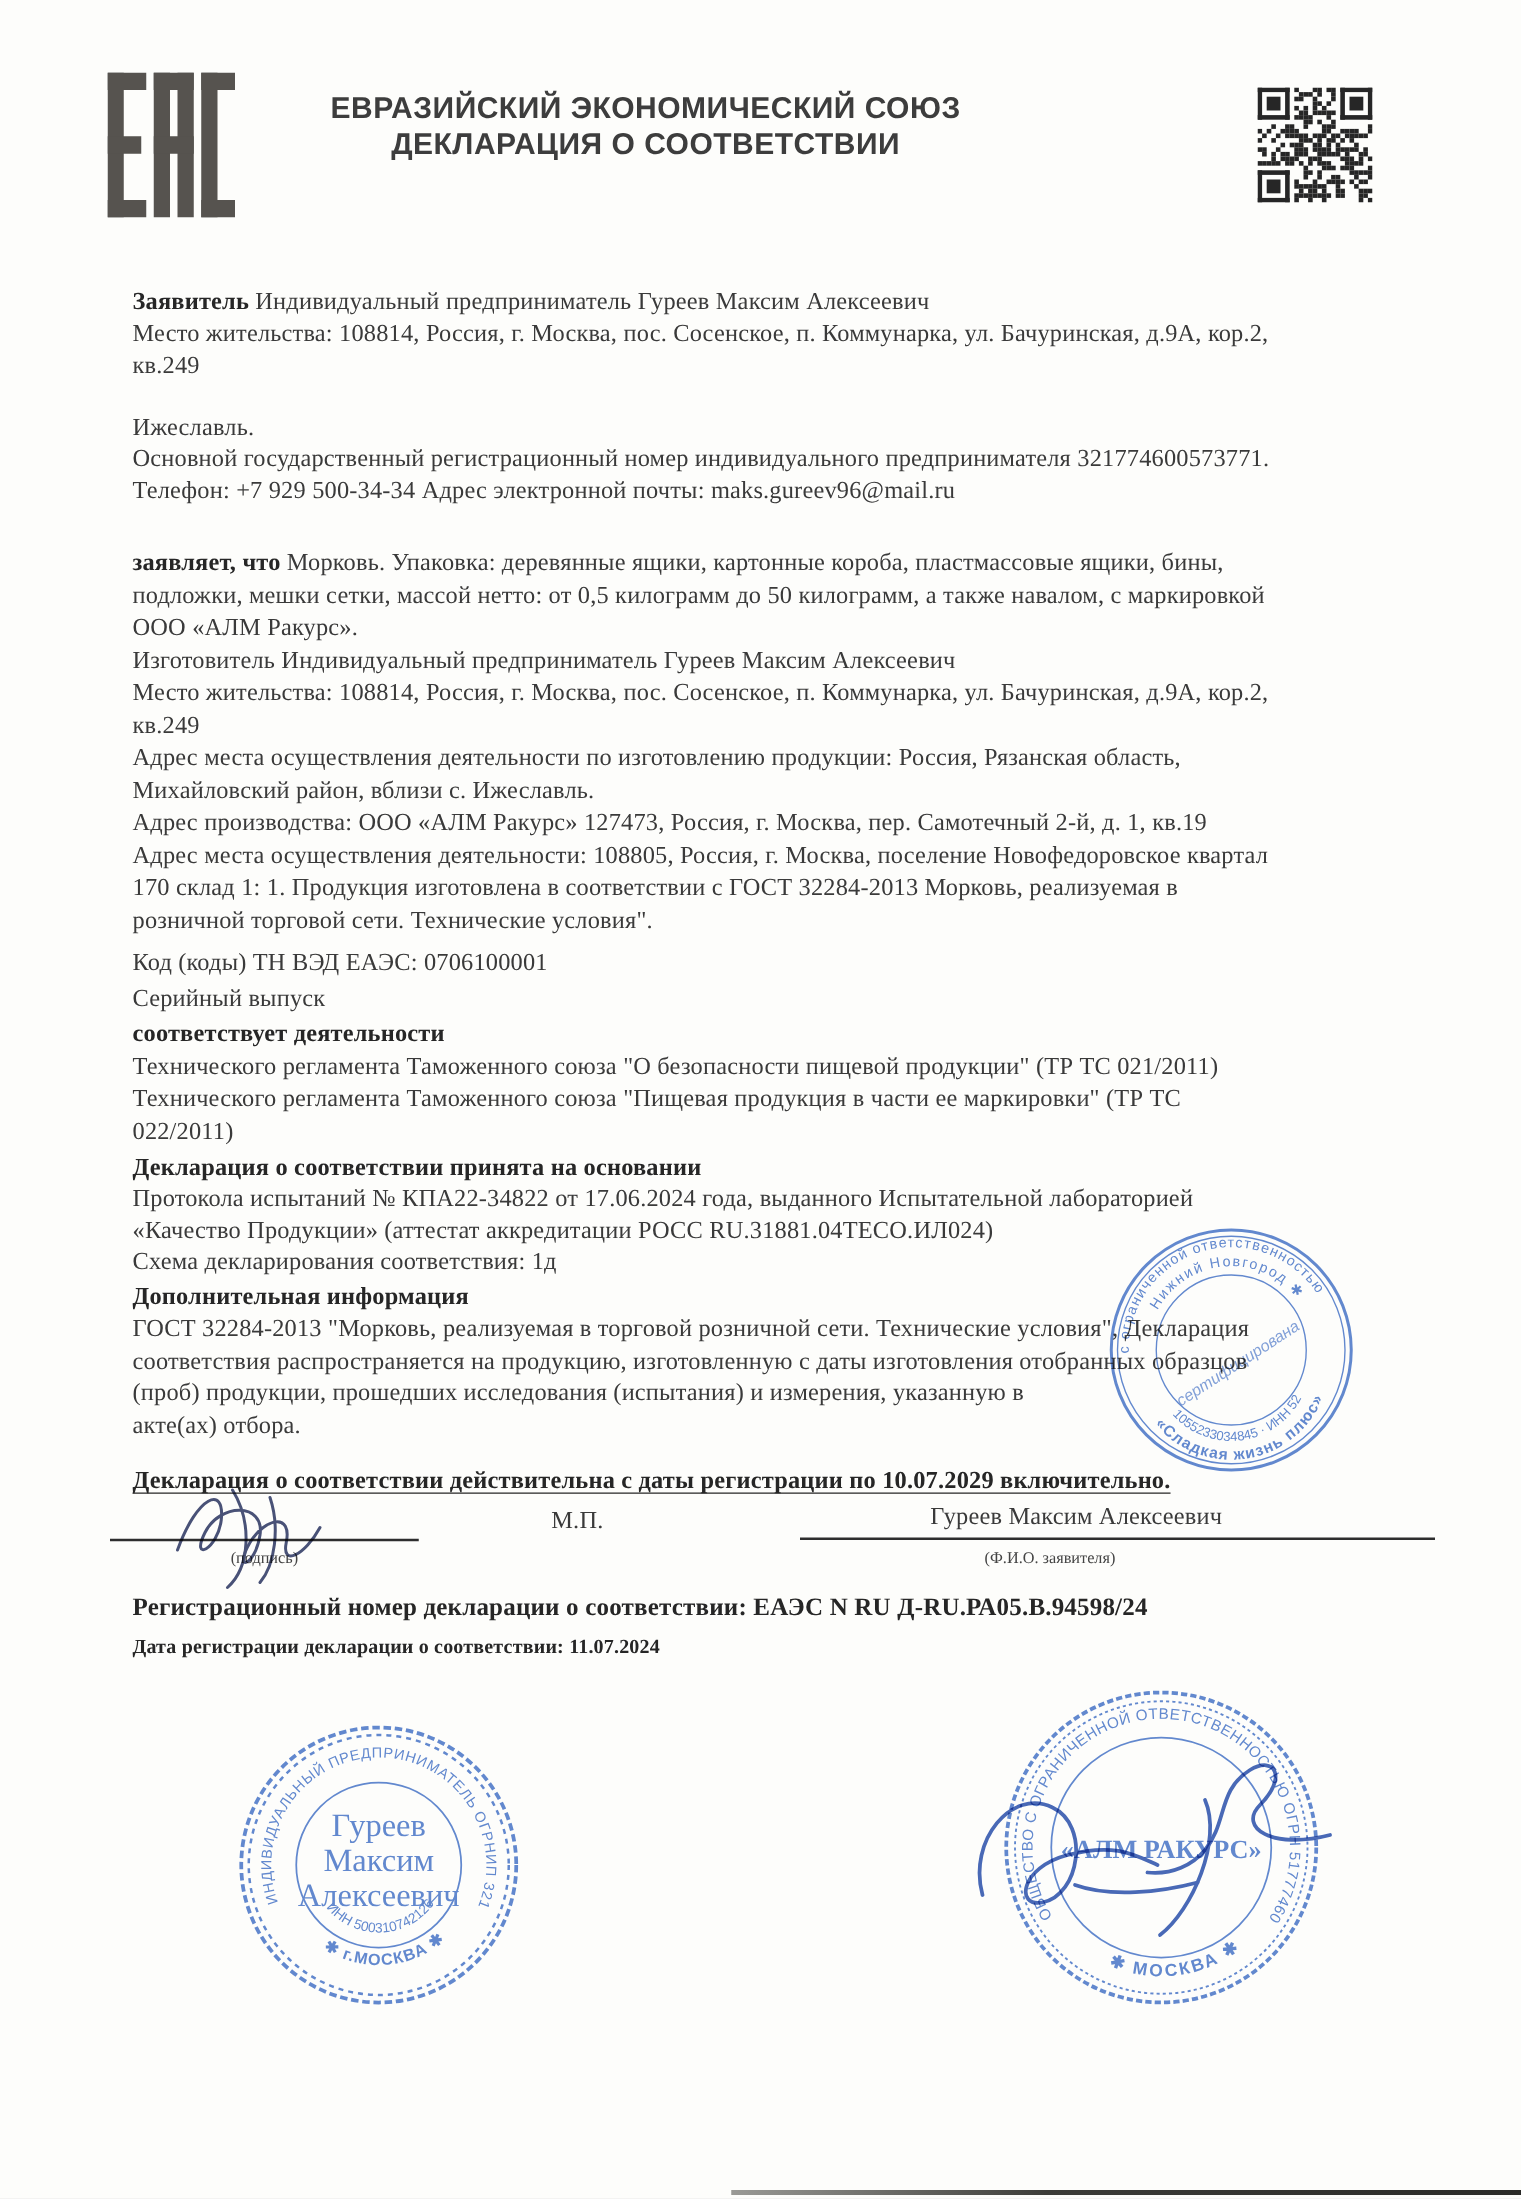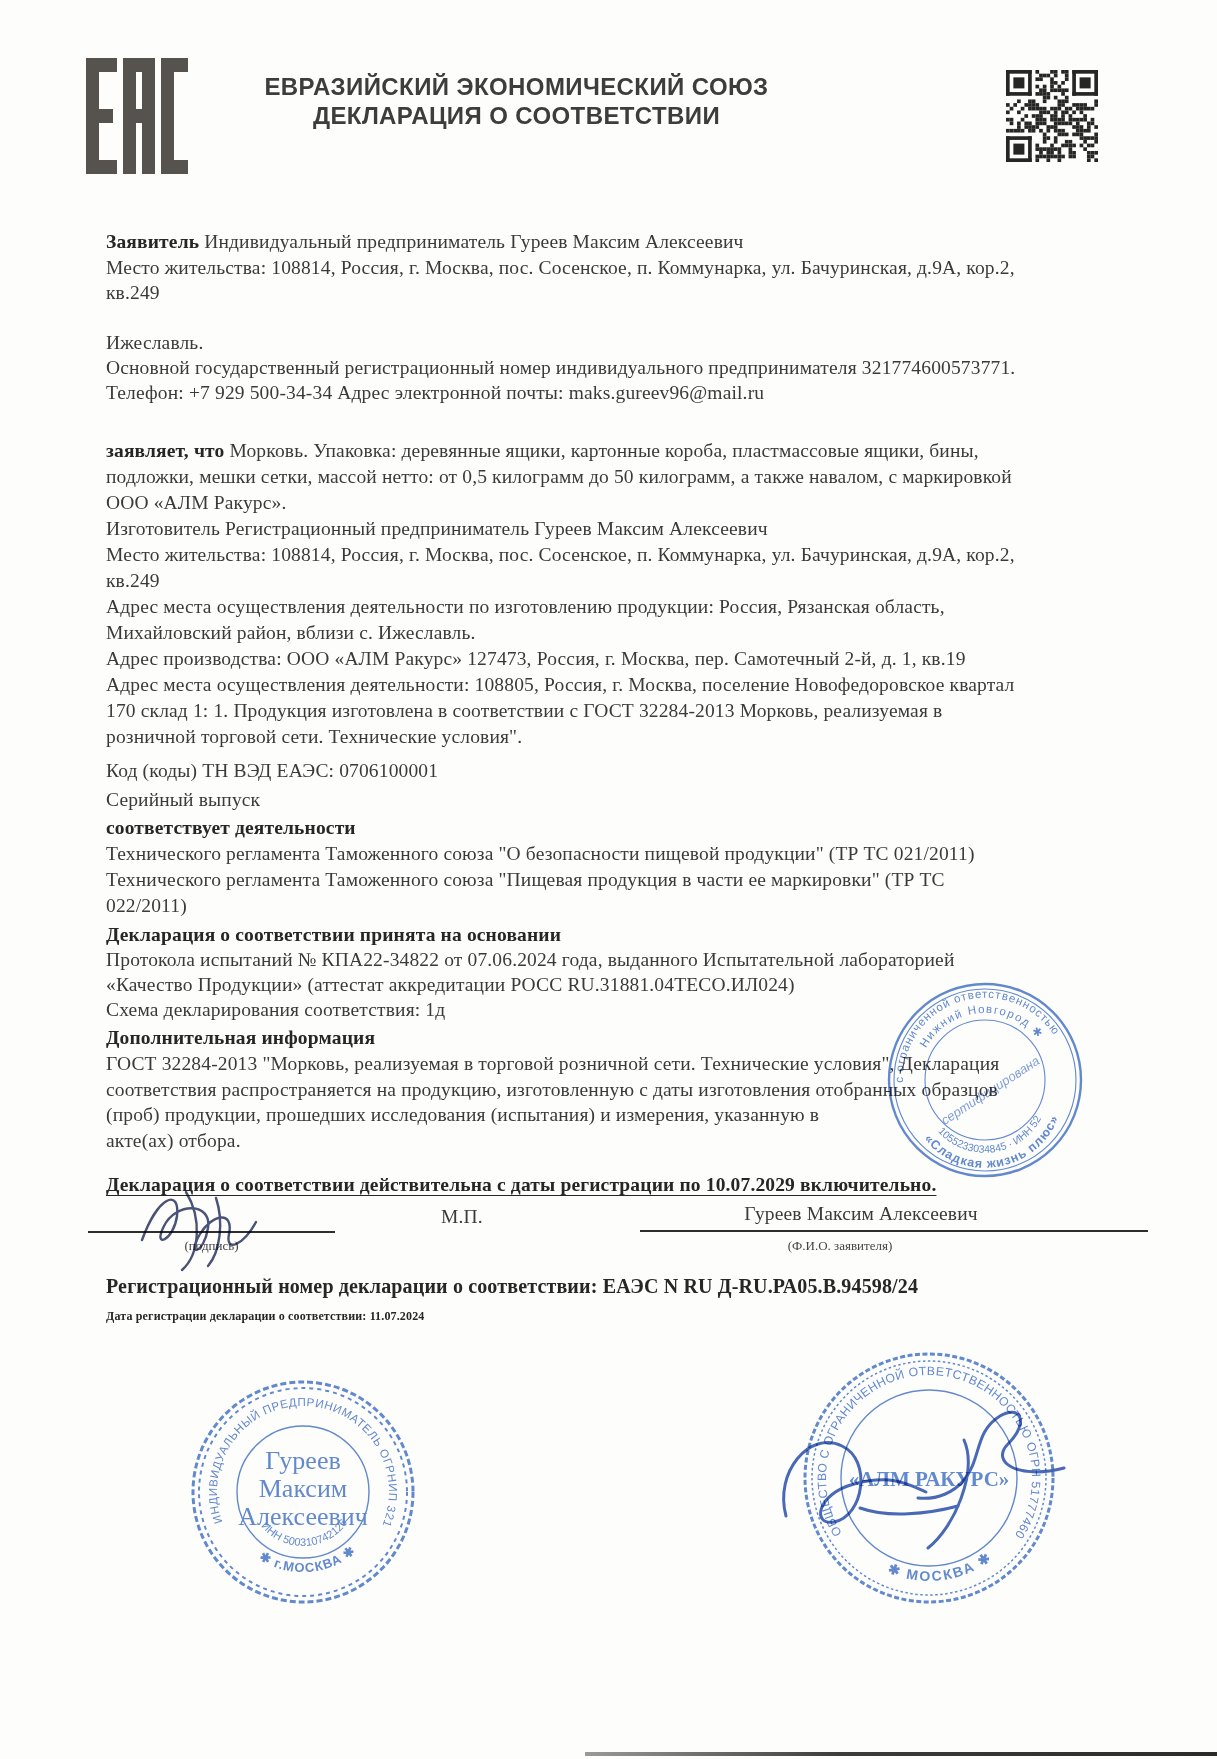--- a/index.html
+++ b/index.html
@@ -289,40 +289,40 @@
   <div class="ln" style="top:231px"><span class="b">Заявитель</span><span> Индивидуальный предприниматель Гуреев Максим Алексеевич</span></div>
   <div class="ln" style="top:257px">Место жительства: 108814, Россия, г. Москва, пос. Сосенское, п. Коммунарка, ул. Бачуринская, д.9А, кор.2,</div>
   <div class="ln" style="top:282px">кв.249</div>
   <div class="ln" style="top:332px">Ижеславль.</div>
   <div class="ln" style="top:357px">Основной государственный регистрационный номер индивидуального предпринимателя 321774600573771.</div>
   <div class="ln" style="top:382px">Телефон: +7 929 500-34-34 Адрес электронной почты: maks.gureev96@mail.ru</div>
 
   <div class="ln" style="top:440px"><span class="b">заявляет, что</span><span> Морковь. Упаковка: деревянные ящики, картонные короба, пластмассовые ящики, бины,</span></div>
   <div class="ln" style="top:466px">подложки, мешки сетки, массой нетто: от 0,5 килограмм до 50 килограмм, а также навалом, с маркировкой</div>
   <div class="ln" style="top:492px">ООО «АЛМ Ракурс».</div>
-  <div class="ln" style="top:518px">Изготовитель Регистрационный предприниматель Гуреев Максим Алексеевич</div>
+  <div class="ln" style="top:518px">Изготовитель Индивидуальный предприниматель Гуреев Максим Алексеевич</div>
   <div class="ln" style="top:544px">Место жительства: 108814, Россия, г. Москва, пос. Сосенское, п. Коммунарка, ул. Бачуринская, д.9А, кор.2,</div>
   <div class="ln" style="top:570px">кв.249</div>
   <div class="ln" style="top:596px">Адрес места осуществления деятельности по изготовлению продукции: Россия, Рязанская область,</div>
   <div class="ln" style="top:622px">Михайловский район, вблизи с. Ижеславль.</div>
   <div class="ln" style="top:648px">Адрес производства: ООО «АЛМ Ракурс» 127473, Россия, г. Москва, пер. Самотечный 2-й, д. 1, кв.19</div>
   <div class="ln" style="top:674px">Адрес места осуществления деятельности: 108805, Россия, г. Москва, поселение Новофедоровское квартал</div>
   <div class="ln" style="top:700px">170 склад 1: 1. Продукция изготовлена в соответствии с ГОСТ 32284-2013 Морковь, реализуемая в</div>
   <div class="ln" style="top:726px">розничной торговой сети. Технические условия".</div>
 
   <div class="ln" style="top:760px">Код (коды) ТН ВЭД ЕАЭС: 0706100001</div>
   <div class="ln" style="top:789px">Серийный выпуск</div>
 
   <div class="ln b" style="top:817px">соответствует деятельности</div>
   <div class="ln" style="top:843px">Технического регламента Таможенного союза "О безопасности пищевой продукции" (ТР ТС 021/2011)</div>
   <div class="ln" style="top:869px">Технического регламента Таможенного союза "Пищевая продукция в части ее маркировки" (ТР ТС</div>
   <div class="ln" style="top:895px">022/2011)</div>
 
   <div class="ln b" style="top:924px">Декларация о соответствии принята на основании</div>
-  <div class="ln" style="top:949px">Протокола испытаний № КПА22-34822 от 07.06.2024 года, выданного Испытательной лабораторией</div>
+  <div class="ln" style="top:949px">Протокола испытаний № КПА22-34822 от 17.06.2024 года, выданного Испытательной лабораторией</div>
   <div class="ln" style="top:974px">«Качество Продукции» (аттестат аккредитации РОСС RU.31881.04ТЕСО.ИЛ024)</div>
   <div class="ln" style="top:999px">Схема декларирования соответствия: 1д</div>
 
   <div class="ln b" style="top:1027px">Дополнительная информация</div>
   <div class="ln" style="top:1053px">ГОСТ 32284-2013 "Морковь, реализуемая в торговой розничной сети. Технические условия", Декларация</div>
   <div class="ln" style="top:1079px">соответствия распространяется на продукцию, изготовленную с даты изготовления отобранных образцов</div>
   <div class="ln" style="top:1104px">(проб) продукции, прошедших исследования (испытания) и измерения, указанную в</div>
   <div class="ln" style="top:1130px">акте(ах) отбора.</div>
 
   <div class="ln b u" style="top:1174px">Декларация о соответствии действительна с даты регистрации по 10.07.2029 включительно.</div>
@@ -336,21 +336,21 @@
 
   <svg class="stamp" style="left:128px;top:1178px" width="200" height="95" viewBox="0 0 200 95">
     <g fill="none" stroke="#303a66" stroke-width="2.4" stroke-linecap="round">
       <path d="M14,62 C30,18 52,10 49,38 C46,62 24,72 36,48 C48,24 84,24 80,50 C76,76 58,80 72,56 C84,36 106,32 101,56 C97,76 116,66 128,44"></path>
       <path d="M58,14 C74,40 72,76 54,92"></path>
       <path d="M88,20 C96,44 92,74 80,88"></path>
     </g>
   </svg>
 
   <div class="ln b" style="top:1275px;font-size:20px">Регистрационный номер декларации о соответствии: ЕАЭС N RU Д-RU.РА05.В.94598/24</div>
-  <div class="ln b" style="top:1309px;font-size:12px">Дата регистрации декларации о соответствии: 11.07.2024</div>
+  <div class="ln b" style="top:1309px;font-size:16px">Дата регистрации декларации о соответствии: 11.07.2024</div>
 
   <svg class="stamp" style="left:885px;top:980px" width="200" height="200" viewBox="0 0 200 200">
     <g stroke="#4d79cc" fill="none">
       <circle cx="100" cy="100" r="96" stroke-width="2.4"></circle>
       <circle cx="100" cy="100" r="91" stroke-width="1.1"></circle>
       <circle cx="100" cy="100" r="60" stroke-width="1.1"></circle>
     </g>
     <defs>
       <path id="lab-ot" d="M 22.8 127.4 A 82 82 0 1 1 177.2 127.4"></path>
       <path id="lab-ob" d="M 25.7 135.6 A 79 79 0 0 0 174.3 135.6"></path>

